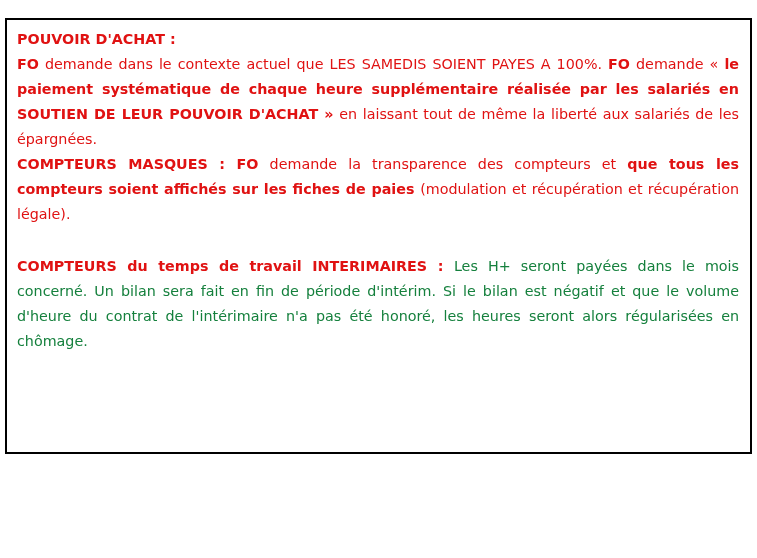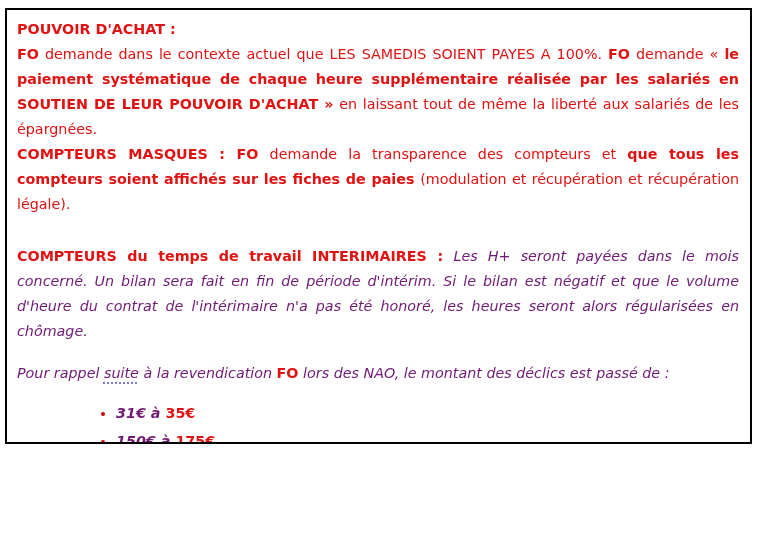--- a/index.html
+++ b/index.html
@@ -1,28 +1,28 @@
 <!DOCTYPE html>
 <html><head>
 <meta charset="utf-8">
 <style>
   * { margin:0; padding:0; box-sizing:border-box; }
   html,body { width:757px; height:558px; background:#ffffff; overflow:hidden; }
   .frame {
-    position:absolute; left:5px; top:8px; width:747px; height:436px;
+    position:absolute; left:5px; top:18px; width:747px; height:436px;
     border:2px solid #000000;
     padding:7px 11px 4px 10px;
     overflow:hidden;
     font-family:"DejaVu Sans", sans-serif;
     font-size:14.3px; line-height:25px;
     color:#1b1b1b;
   }
   .para { text-align:justify; }
   .red  { color:#e01212; }
-  .blk  { color:#701a75;font-style:italic; }
+  .blk  { color:#15803d; }
   .b    { font-weight:bold; }
   .sp   { text-decoration:underline dotted #7d7dd4; text-decoration-thickness:2px; text-underline-offset:4px; }
   sup   { font-size:9px; line-height:0; vertical-align:super; }
   .p1 { margin-bottom:27px; }
   .p2 { margin-bottom:17px; }
   .p3 { margin-bottom:12px; }
   .p4 { margin-bottom:13px; text-align:left; }
   .deElist { list-style:disc; margin:0 0 13px 99px; padding:0; }
   .deElist li { font-weight:bold; line-height:28px; color:#1b1b1b; }
   .deElist li::marker { color:#cc0000; }
@@ -30,21 +30,15 @@
 </head>
 <body>
 
 <div class="frame">
 
   <p class="para p1 red"><span class="b">POUVOIR D'ACHAT :</span><br><span class="b">FO</span><span> demande dans le contexte actuel que LES SAMEDIS SOIENT PAYES A 100%. </span><span class="b">FO</span><span> demande « </span><span class="b">le paiement systématique de chaque heure supplémentaire réalisée par les salariés en SOUTIEN DE LEUR POUVOIR D'ACHAT »</span><span> en laissant tout de même la liberté aux salariés de les épargnées.</span><br><span class="b">COMPTEURS MASQUES : FO</span><span> demande la transparence des compteurs et </span><span class="b">que tous les compteurs soient affichés sur les fiches de paies </span><span>(modulation et récupération et récupération légale).</span></p>
 
   <p class="para p2"><span class="b red">COMPTEURS du temps de travail INTERIMAIRES : </span><span class="blk">Les H+ seront payées dans le mois concerné. Un bilan sera fait en fin de période d'intérim. Si le bilan est négatif et que le volume d'heure du contrat de l'intérimaire n'a pas été honoré, les heures seront alors régularisées en chômage.</span></p>
 
 
-  <p class="para p4"><span class="blk">Pour rappel </span><span class="blk sp">suite</span><span class="blk"> à la revendication </span><span class="b red">FO</span><span class="blk"> lors des NAO, le montant des déclics est passé de :</span></p>
 
-  <ul class="deElist">
-    <li><span class="blk">31€ à </span><span class="red">35€</span></li>
-    <li><span class="blk">150€ à </span><span class="red">175€</span></li>
-    <li><span class="blk">1 500€ à </span><span class="red">1750€</span></li>
-  </ul>
 
 </div>
 
 </body></html>

